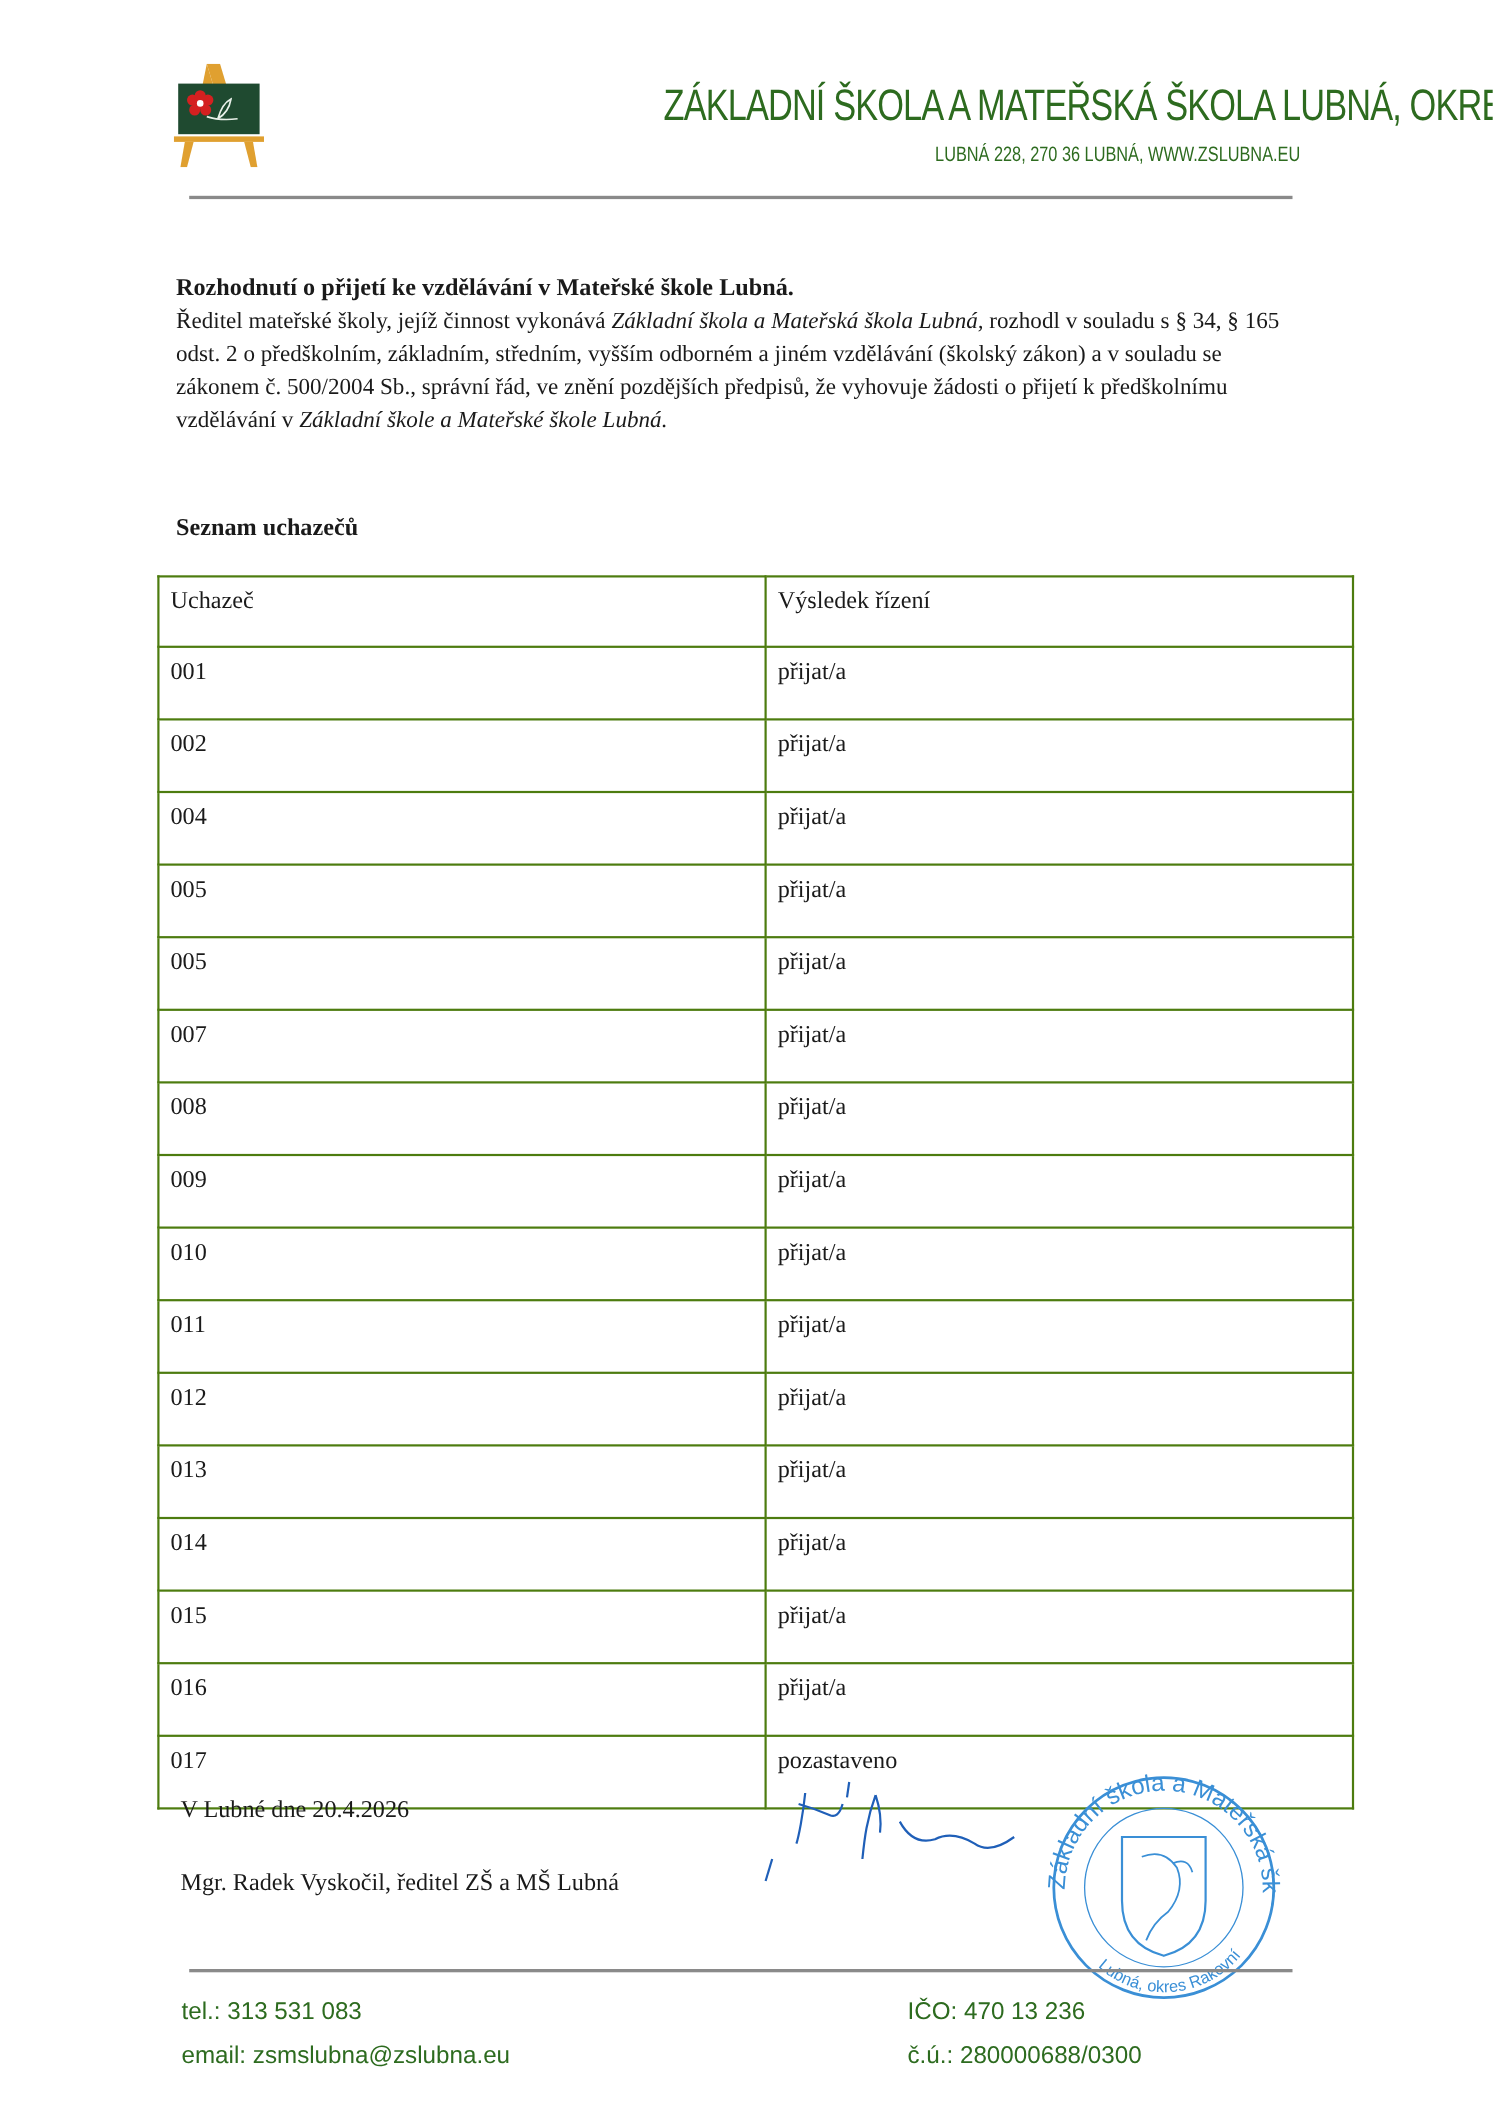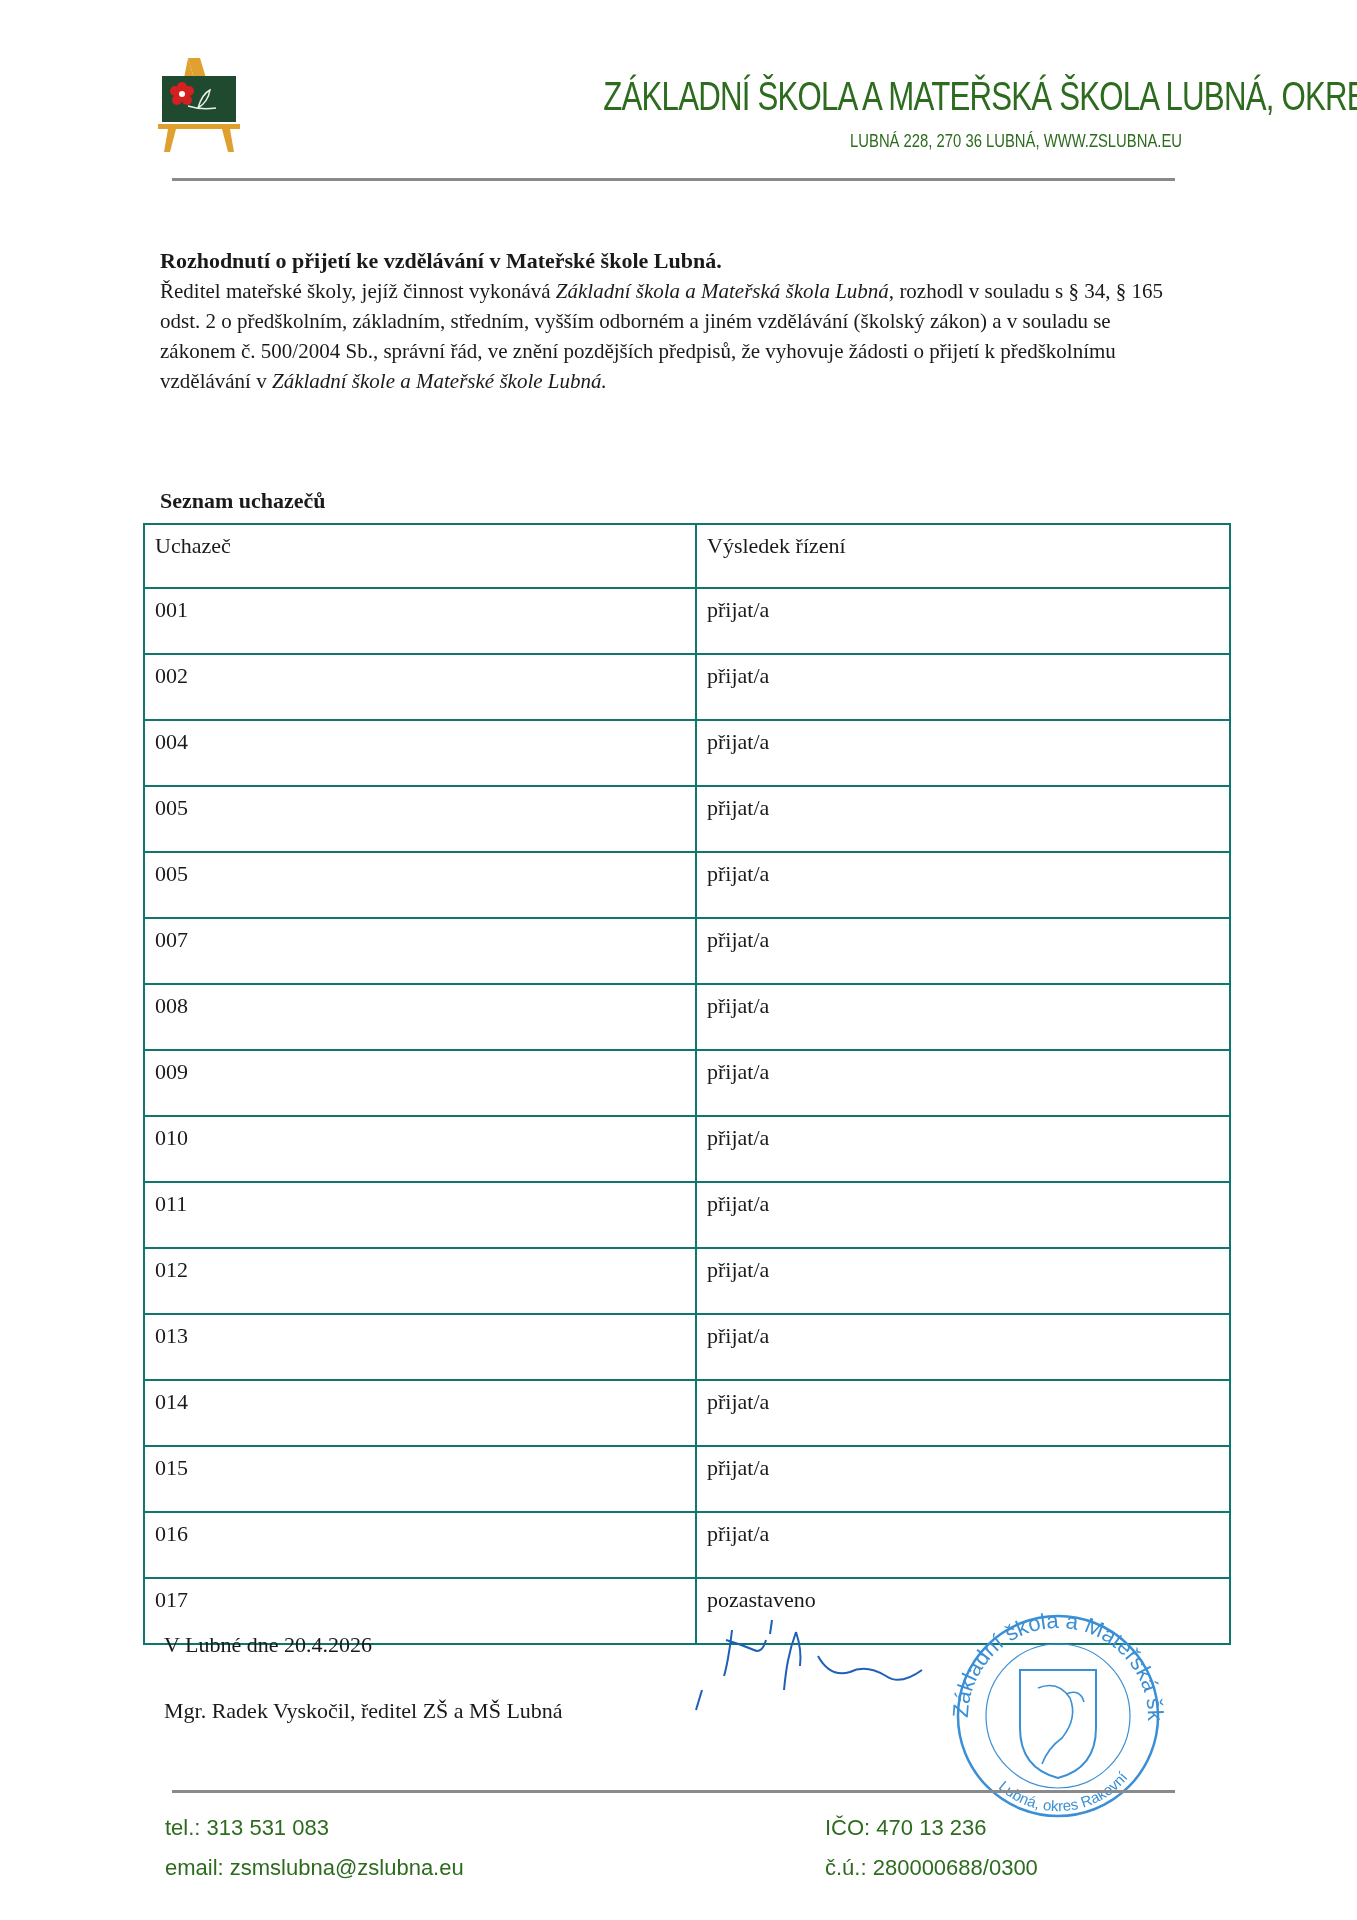--- a/index.html
+++ b/index.html
@@ -7,23 +7,23 @@
   .abs { position:absolute; }
   .logo { left:158px; top:58px; width:82px; height:94px; }
   .school-name { left:440px; top:74px; width:742px; text-align:right; font-family:"Liberation Sans Narrow","Liberation Sans", sans-serif; color:#2d6b1f; font-size:40px; letter-spacing:-1px; transform:scaleX(0.78); transform-origin:right center; white-space:nowrap; }
   .school-addr { left:700px; top:130px; width:482px; text-align:right; font-family:"Liberation Sans", sans-serif; color:#2d6b1f; font-size:19px; transform:scaleX(0.78); transform-origin:right center; white-space:nowrap; }
   .rule { height:3px; background:#8a8a8a; }
   .rule-top { left:172px; top:178px; width:1003px; }
   .rule-bottom { left:172px; top:1790px; width:1003px; }
   .title { left:160px; top:248px; font-size:22px; font-weight:bold; }
   .para { left:160px; top:276px; width:1010px; font-size:21px; line-height:30px; }
   .para i { font-style:italic; }
-  .list-title { left:160px; top:466px; font-size:22px; font-weight:bold;margin-top:22px; }
+  .list-title { left:160px; top:466px; font-size:22px; font-weight:bold; }
   table.applicants { position:absolute; left:143px; top:523px; width:1088px; border-collapse:collapse; }
-  table.applicants td { border:2px solid #0f766e; height:56px; vertical-align:top; padding:8px 10px 0 10px; font-size:22px; }
+  table.applicants td { border:2px solid #4d7c0f; height:56px; vertical-align:top; padding:8px 10px 0 10px; font-size:22px; }
   table.applicants td.c1 { width:530px; }
   table.applicants tr.head td { height:54px; }
   .place-date { left:164px; top:1632px; font-size:22px; }
   .signer { left:164px; top:1698px; font-size:22px; }
   .signature { left:690px; top:1610px; width:280px; height:110px; }
   .stamp { left:938px; top:1598px; width:240px; height:230px; }
   .footer-l1, .footer-l2, .footer-r1, .footer-r2 { font-family:"Liberation Sans", sans-serif; color:#2d6b1f; font-size:22px; }
   .footer-l1 { left:165px; top:1815px; }
   .footer-l2 { left:165px; top:1855px; }
   .footer-r1 { left:825px; top:1815px; }

